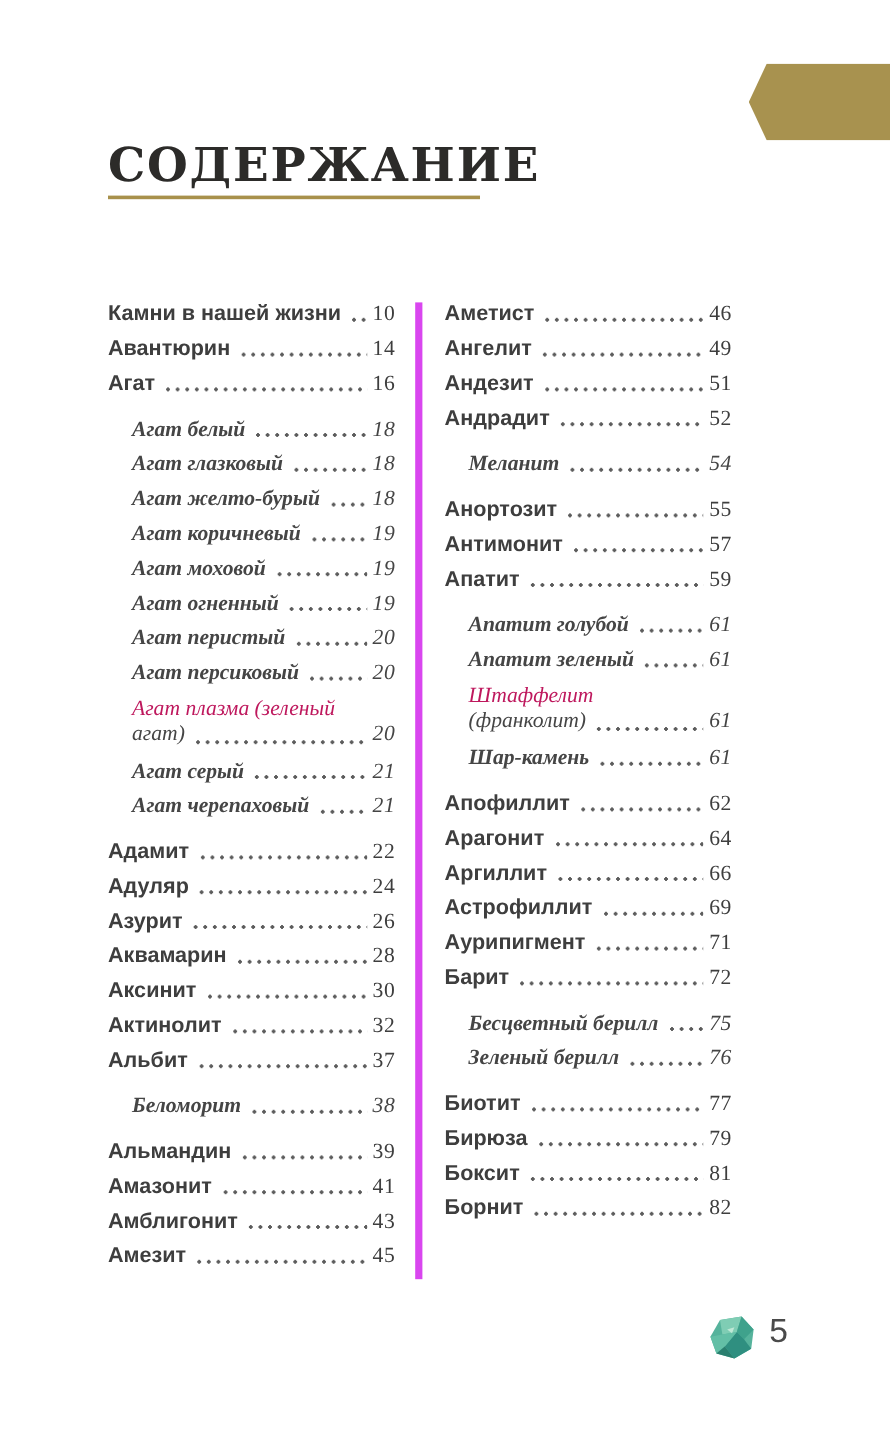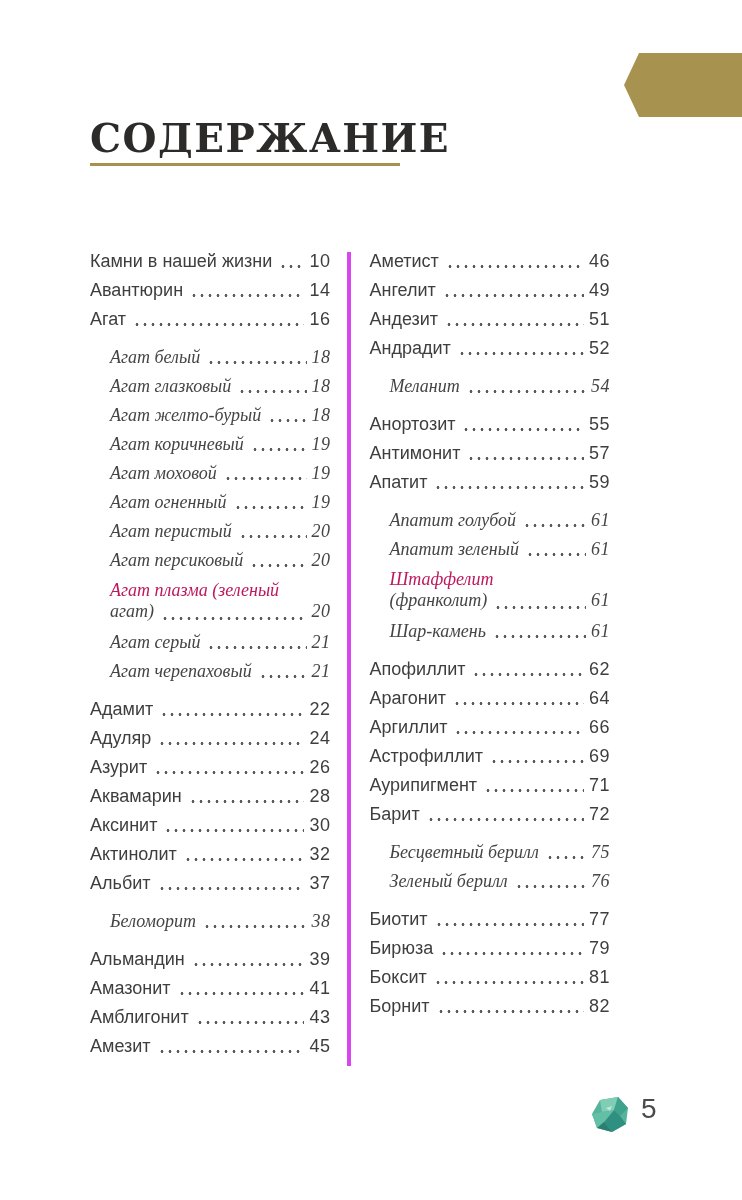--- a/index.html
+++ b/index.html
@@ -42,44 +42,44 @@
   .toc {
     position:absolute;
     left:90px; top:252px;
     width:520px;
     display:flex;
     align-items:stretch;
   }
   .col { width:242px; }
   .col.right {
     margin-left:16px;
-    border-left:4px solid #d946ef;
+    border-left:6px solid #d946ef;
     padding-left:19px;
   }
 
   .row {
     display:flex;
     align-items:baseline;
     font-size:18px;
     line-height:18px;
     color:#3e3e3e;
     margin-bottom:11px;
   }
   .row.group-gap { margin-top:20px; }
-  .row .lbl { white-space:nowrap; flex:none; }
+  .row .lbl { white-space:nowrap; flex:none;font-weight:bold; }
   .row .dots {
     flex:1;
     align-self:stretch;
     margin:0 5px 0 6px;
     background-image:radial-gradient(circle, #5c5c5c 1.3px, transparent 1.6px);
     background-size:8px 5px;
     background-repeat:repeat-x;
     background-position:1px calc(100% - 1px);
   }
-  .row .pg { flex:none; text-align:center; letter-spacing:0.5px; }
+  .row .pg { flex:none; text-align:center; letter-spacing:0.5px;font-family:Liberation Serif, serif; }
 
   .sub-style {
     font-family:"Liberation Serif", serif;
     font-style:italic;
     color:#454545;
   }
   .row.sub { padding-left:20px; }
   .wrap2 { margin-bottom:11px; }
   .wrap2 .l1 {
     font-size:18px; line-height:21px;

